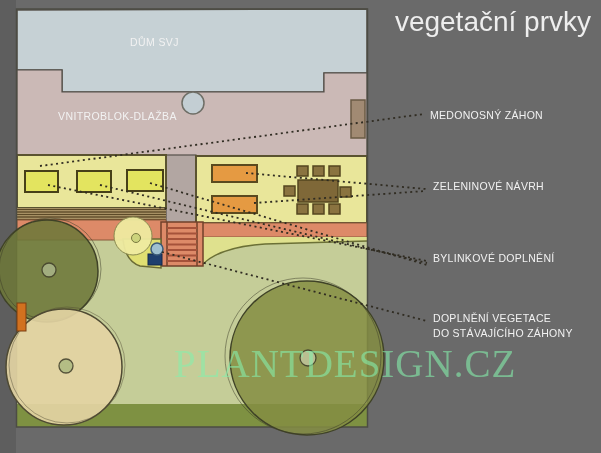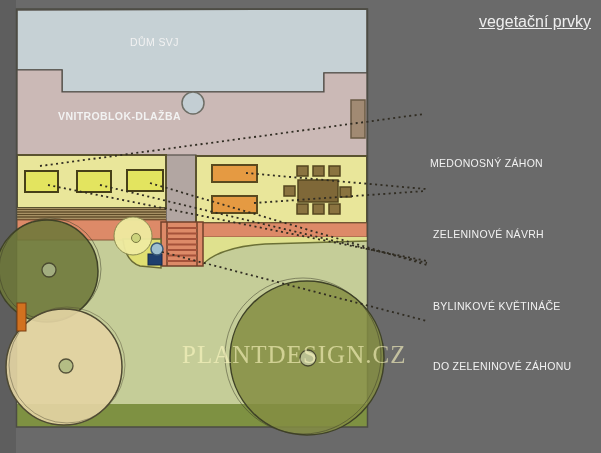--- a/index.html
+++ b/index.html
@@ -1,26 +1,26 @@
 <!DOCTYPE html>
 <html><head>
 <meta charset="utf-8">
 <style>
   html,body{margin:0;padding:0;background:#6a6a6a;}
   #stage{position:relative;width:601px;height:453px;background:#6a6a6a;overflow:hidden;
          font-family:"Liberation Sans",sans-serif;}
   #plan-svg{position:absolute;left:0;top:0;}
   .plan-label{position:absolute;color:#f2f2f2;font-size:10.5px;letter-spacing:.4px;white-space:nowrap;}
-  .anno-label{position:absolute;color:#f2f2f2;font-size:10.5px;letter-spacing:.3px;white-space:nowrap;line-height:14.5px;margin-top:48px;}
+  .anno-label{position:absolute;color:#f2f2f2;font-size:10.5px;letter-spacing:.3px;white-space:nowrap;line-height:14.5px;}
   #title{position:absolute;top:10px;right:10px;text-align:right;color:#eeeeee;}
   #title .t1{font-size:21px;line-height:25px;}
-  #title .t2{font-size:16px;line-height:24px;text-decoration:underline;}
-  #watermark{position:absolute;left:182px;top:341px;width:300px;
-             font-family:"Liberation Serif",serif;font-size:25px;letter-spacing:1px;
-             color:#fef9c3;opacity:.6;white-space:nowrap;}
+  #title .t2{font-size:28px;line-height:24px;}
+  #watermark{position:absolute;left:174px;top:341px;width:300px;
+             font-family:"Liberation Serif",serif;font-size:39px;letter-spacing:1px;
+             color:#86efac;opacity:.6;white-space:nowrap;}
 </style>
 </head>
 <body>
 
 <div id="stage">
 
   <svg id="plan-svg" width="601" height="453" viewBox="0 0 601 453">
 
     <rect x="0" y="0" width="16" height="453" fill="#5e5e5e"></rect>
 
@@ -126,28 +126,29 @@
       <line x1="246" y1="173" x2="426" y2="189"></line>
       <line x1="254" y1="203" x2="426" y2="191"></line>
       <line x1="48" y1="185" x2="427" y2="261"></line>
       <line x1="100" y1="185" x2="427" y2="263"></line>
       <line x1="150" y1="183" x2="427" y2="265"></line>
       <line x1="162" y1="252" x2="427" y2="321"></line>
     </g>
   </svg>
 
   <div class="plan-label" style="left:130px;top:36px;width:90px;text-align:left;">DŮM SVJ</div>
-  <div class="plan-label" style="left:58px;top:110px;font-weight:bold;">VNITROBLOK-DLAŽBA</div>
+  <div class="plan-label" style="left:58px;top:110px;">VNITROBLOK-DLAŽBA</div>
 
   <div id="title">
     <div class="t2">vegetační prvky</div>
   </div>
 
   <div class="anno-label" style="left:430px;top:108px;">MEDONOSNÝ ZÁHON</div>
   <div class="anno-label" style="left:433px;top:179px;">ZELENINOVÉ NÁVRH</div>
-  <div class="anno-label" style="left:433px;top:251px;">BYLINKOVÉ KVĚTINÁČE</div>
+  <div class="anno-label" style="left:433px;top:251px;">BYLINKOVÉ DOPLNĚNÍ</div>
   <div class="anno-label" style="left:433px;top:311px;">
-    <div>DO ZELENINOVÉ ZÁHONU</div>
+    <div>DOPLNĚNÍ VEGETACE</div>
+    <div>DO STÁVAJÍCÍHO ZÁHONY</div>
   </div>
 
   <div id="watermark">PLANTDESIGN.CZ</div>
 
 </div>
 
 </body></html>

